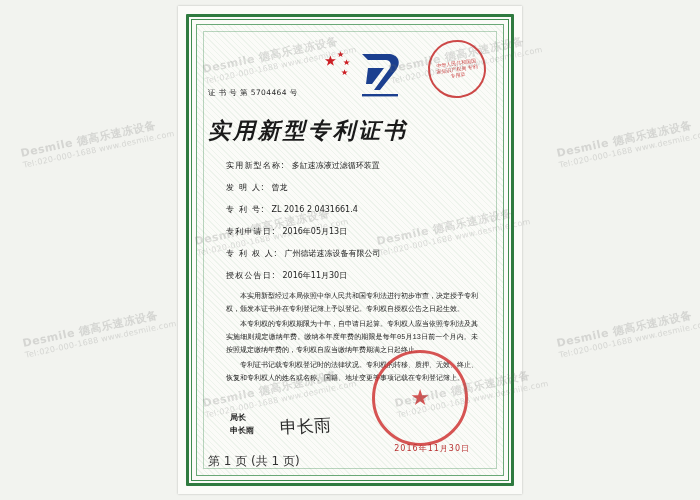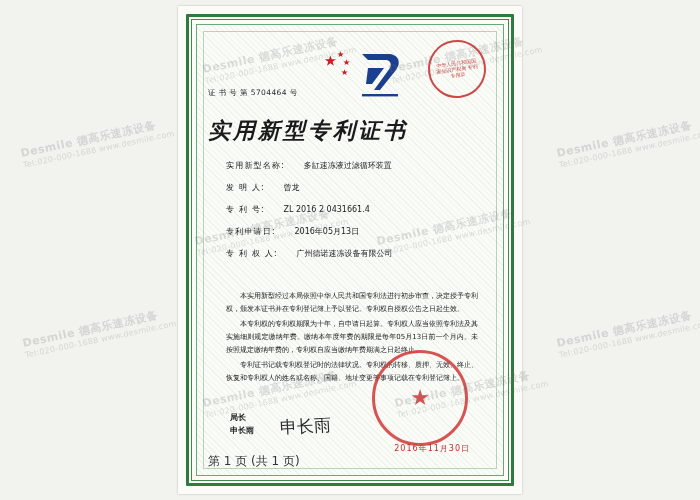--- a/index.html
+++ b/index.html
@@ -143,32 +143,33 @@
     line-height: 1;
   }
   .field {
     margin-bottom: 14px;
     white-space: nowrap;
   }
   .field .lbl {
     letter-spacing: 1.2px;
   }
   .field .val {
-    margin-left: 16px;
+    margin-left: 4px;
   }
 
   .body-text {
     position: absolute;
     left: 18px;
     right: 14px;
     top: 258px;
     font-size: 7px;
     line-height: 1.85;
     color: #1c1c1c;
     text-align: justify;
+    font-family: Liberation Mono, monospace;
   }
   .body-text p {
     margin: 0 0 2px 0;
     text-indent: 14px;
   }
 
   
   .sig-block {
     position: absolute;
     left: 22px;
@@ -313,20 +314,24 @@
           <span class="val">ZL 2016 2 0431661.4</span>
         </div>
         <div class="field">
           <span class="lbl">专利申请日:</span>
           <span class="val">2016年05月13日</span>
         </div>
         <div class="field">
           <span class="lbl">专 利 权 人:</span>
           <span class="val">广州德诺速冻设备有限公司</span>
         </div>
+        <div class="field">
+          <span class="lbl">授权公告日:</span>
+          <span class="val">2016年11月30日</span>
+        </div>
       </div>
 
       <div class="body-text">
         <p>本实用新型经过本局依照中华人民共和国专利法进行初步审查，决定授予专利权，颁发本证书并在专利登记簿上予以登记。专利权自授权公告之日起生效。</p>
         <p>本专利权的专利权期限为十年，自申请日起算。专利权人应当依照专利法及其实施细则规定缴纳年费。缴纳本年度年费的期限是每年05月13日前一个月内。未按照规定缴纳年费的，专利权自应当缴纳年费期满之日起终止。</p>
         <p>专利证书记载专利权登记时的法律状况。专利权的转移、质押、无效、终止、恢复和专利权人的姓名或名称、国籍、地址变更等事项记载在专利登记簿上。</p>
       </div>
 
       <div class="sig-block">
         <div>局长</div>

